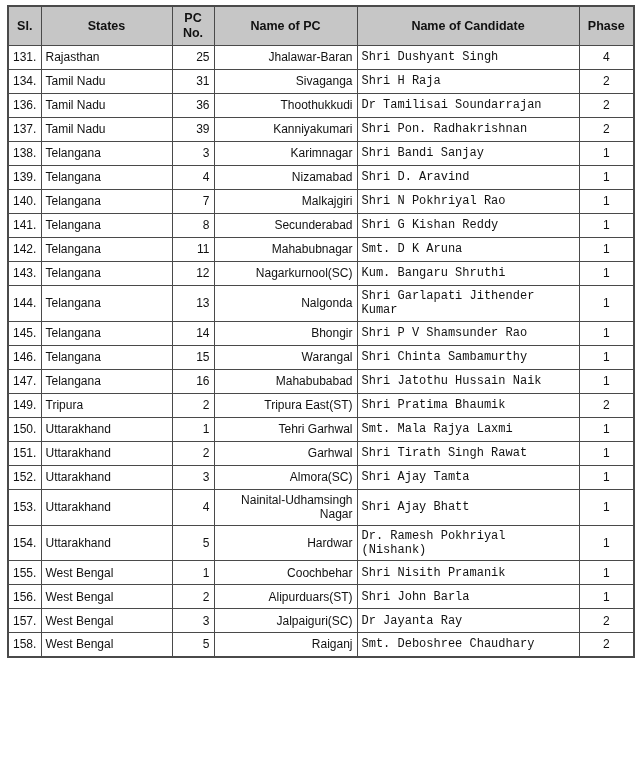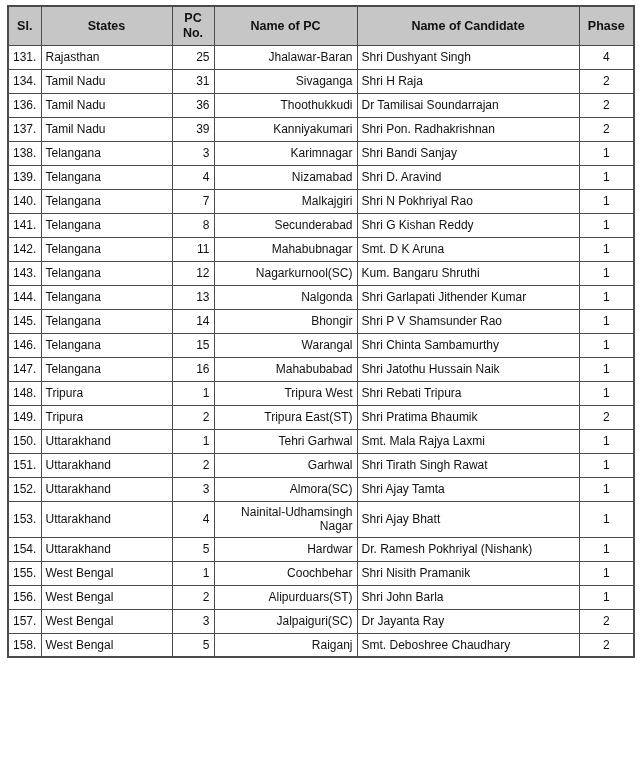--- a/index.html
+++ b/index.html
@@ -34,21 +34,21 @@
   table.candidates td {
     height: 24px;
     padding: 3px 4px;
     background: #ffffff;
   }
   
   td.col-sl       { text-align: left;  padding-left: 6px; }
   td.col-state    { text-align: left;  padding-left: 8px; }
   td.col-pc_no    { text-align: right; padding-right: 9px; margin-top: 43px; }
   td.col-pc_name  { text-align: right;  padding-left: 8px; }
-  td.col-candidate{ text-align: left;  padding-left: 8px; }
+  td.col-candidate{ text-align: left;  padding-left: 8px; font-family: Liberation Mono, monospace; }
   td.col-phase    { text-align: center; }
 </style>
 </head>
 <body>
 
 <table class="candidates">
   <colgroup>
       <col style="width: 33px;">
       <col style="width: 131px;">
       <col style="width: 42px;">
@@ -173,28 +173,20 @@
       </tr>
       <tr>
         <td class="col-sl">147.</td>
         <td class="col-state">Telangana</td>
         <td class="col-pc_no">16</td>
         <td class="col-pc_name">Mahabubabad</td>
         <td class="col-candidate">Shri Jatothu Hussain Naik</td>
         <td class="col-phase">1</td>
       </tr>
       <tr>
-        <td class="col-sl">148.</td>
-        <td class="col-state">Tripura</td>
-        <td class="col-pc_no">1</td>
-        <td class="col-pc_name">Tripura West</td>
-        <td class="col-candidate">Shri Rebati Tripura</td>
-        <td class="col-phase">1</td>
-      </tr>
-      <tr>
         <td class="col-sl">149.</td>
         <td class="col-state">Tripura</td>
         <td class="col-pc_no">2</td>
         <td class="col-pc_name">Tripura East(ST)</td>
         <td class="col-candidate">Shri Pratima Bhaumik</td>
         <td class="col-phase">2</td>
       </tr>
       <tr>
         <td class="col-sl">150.</td>
         <td class="col-state">Uttarakhand</td>

